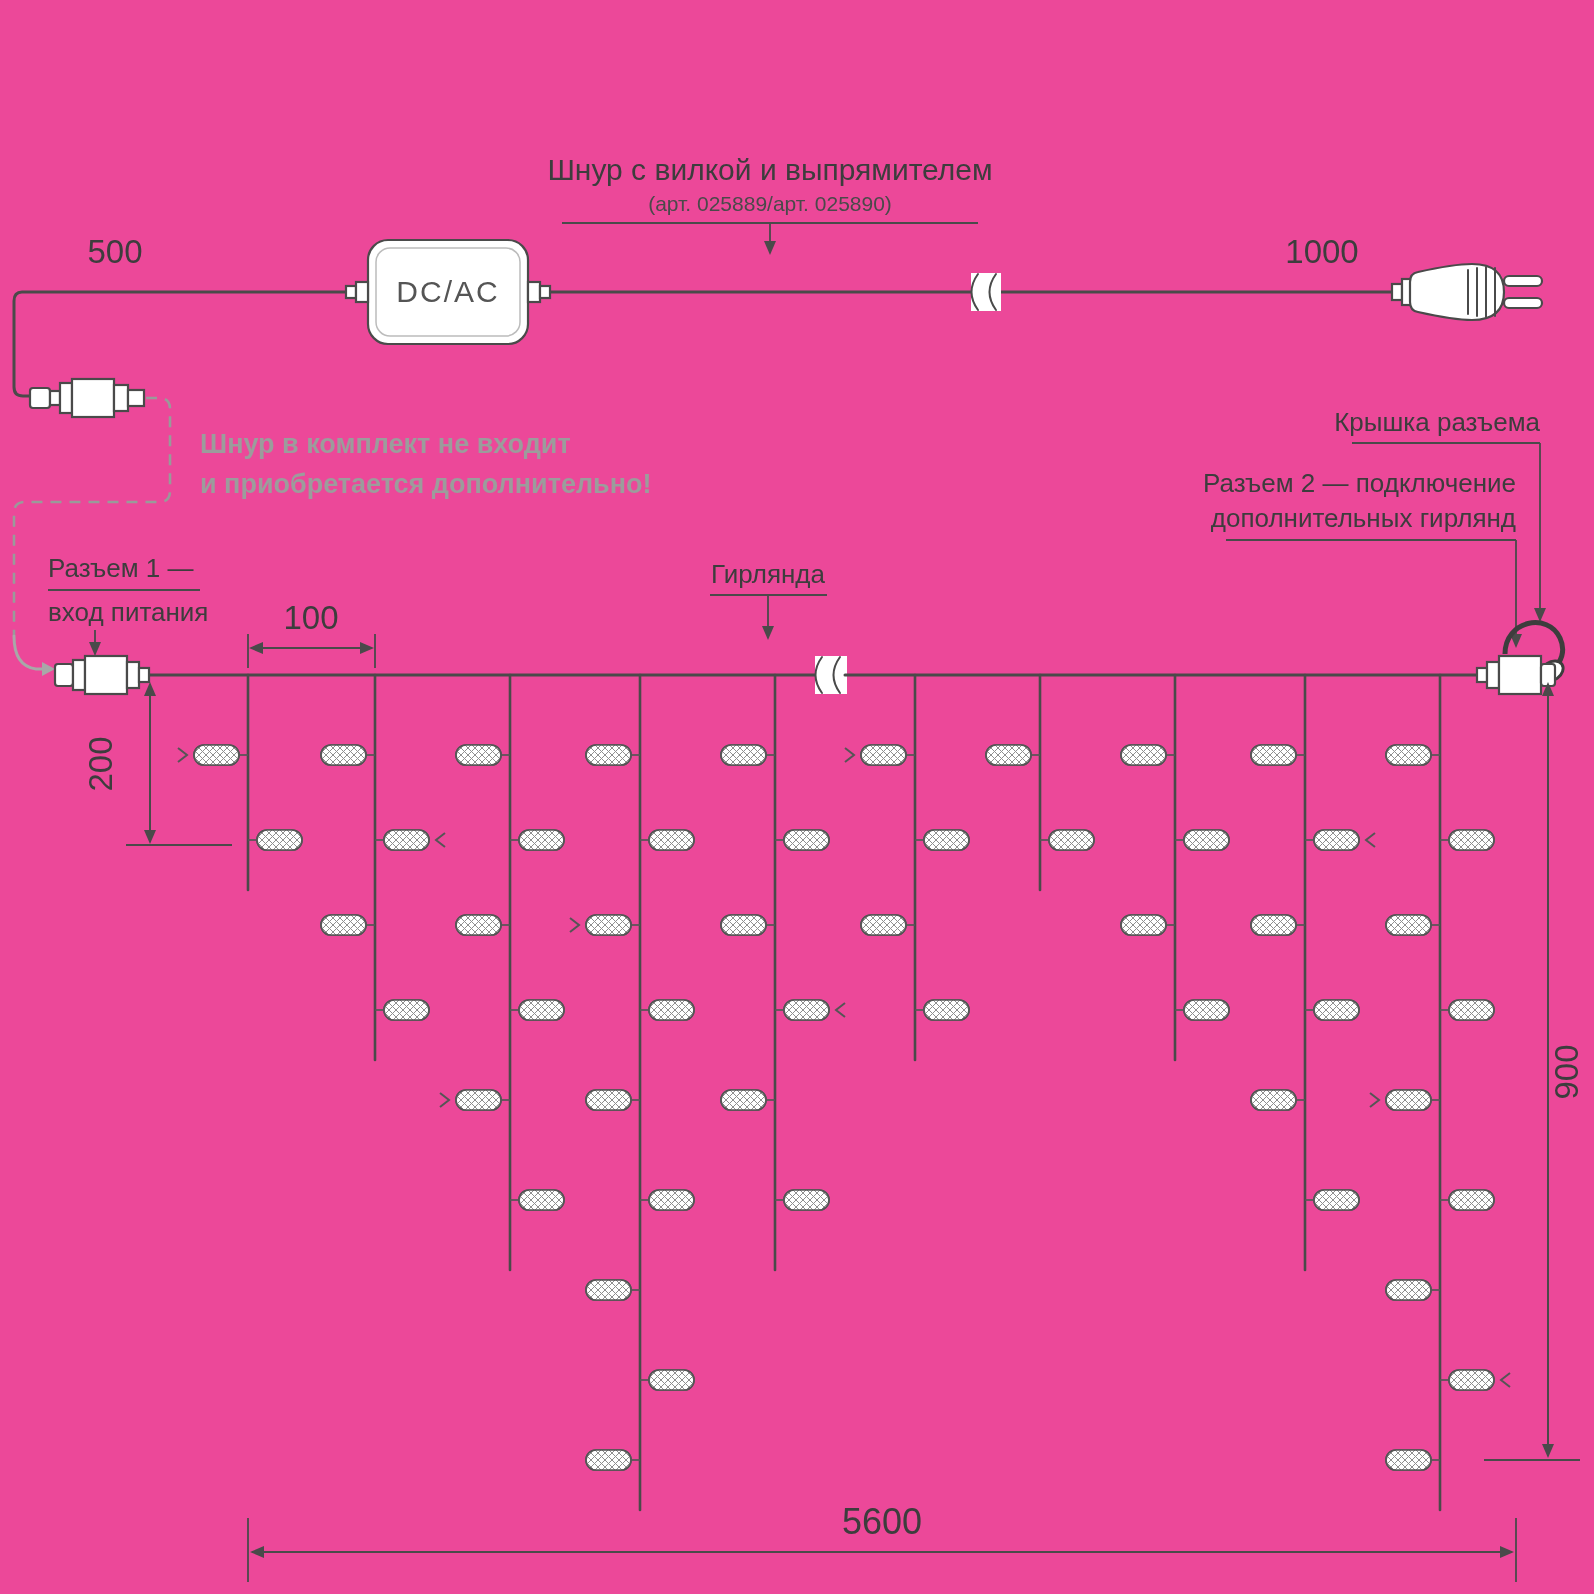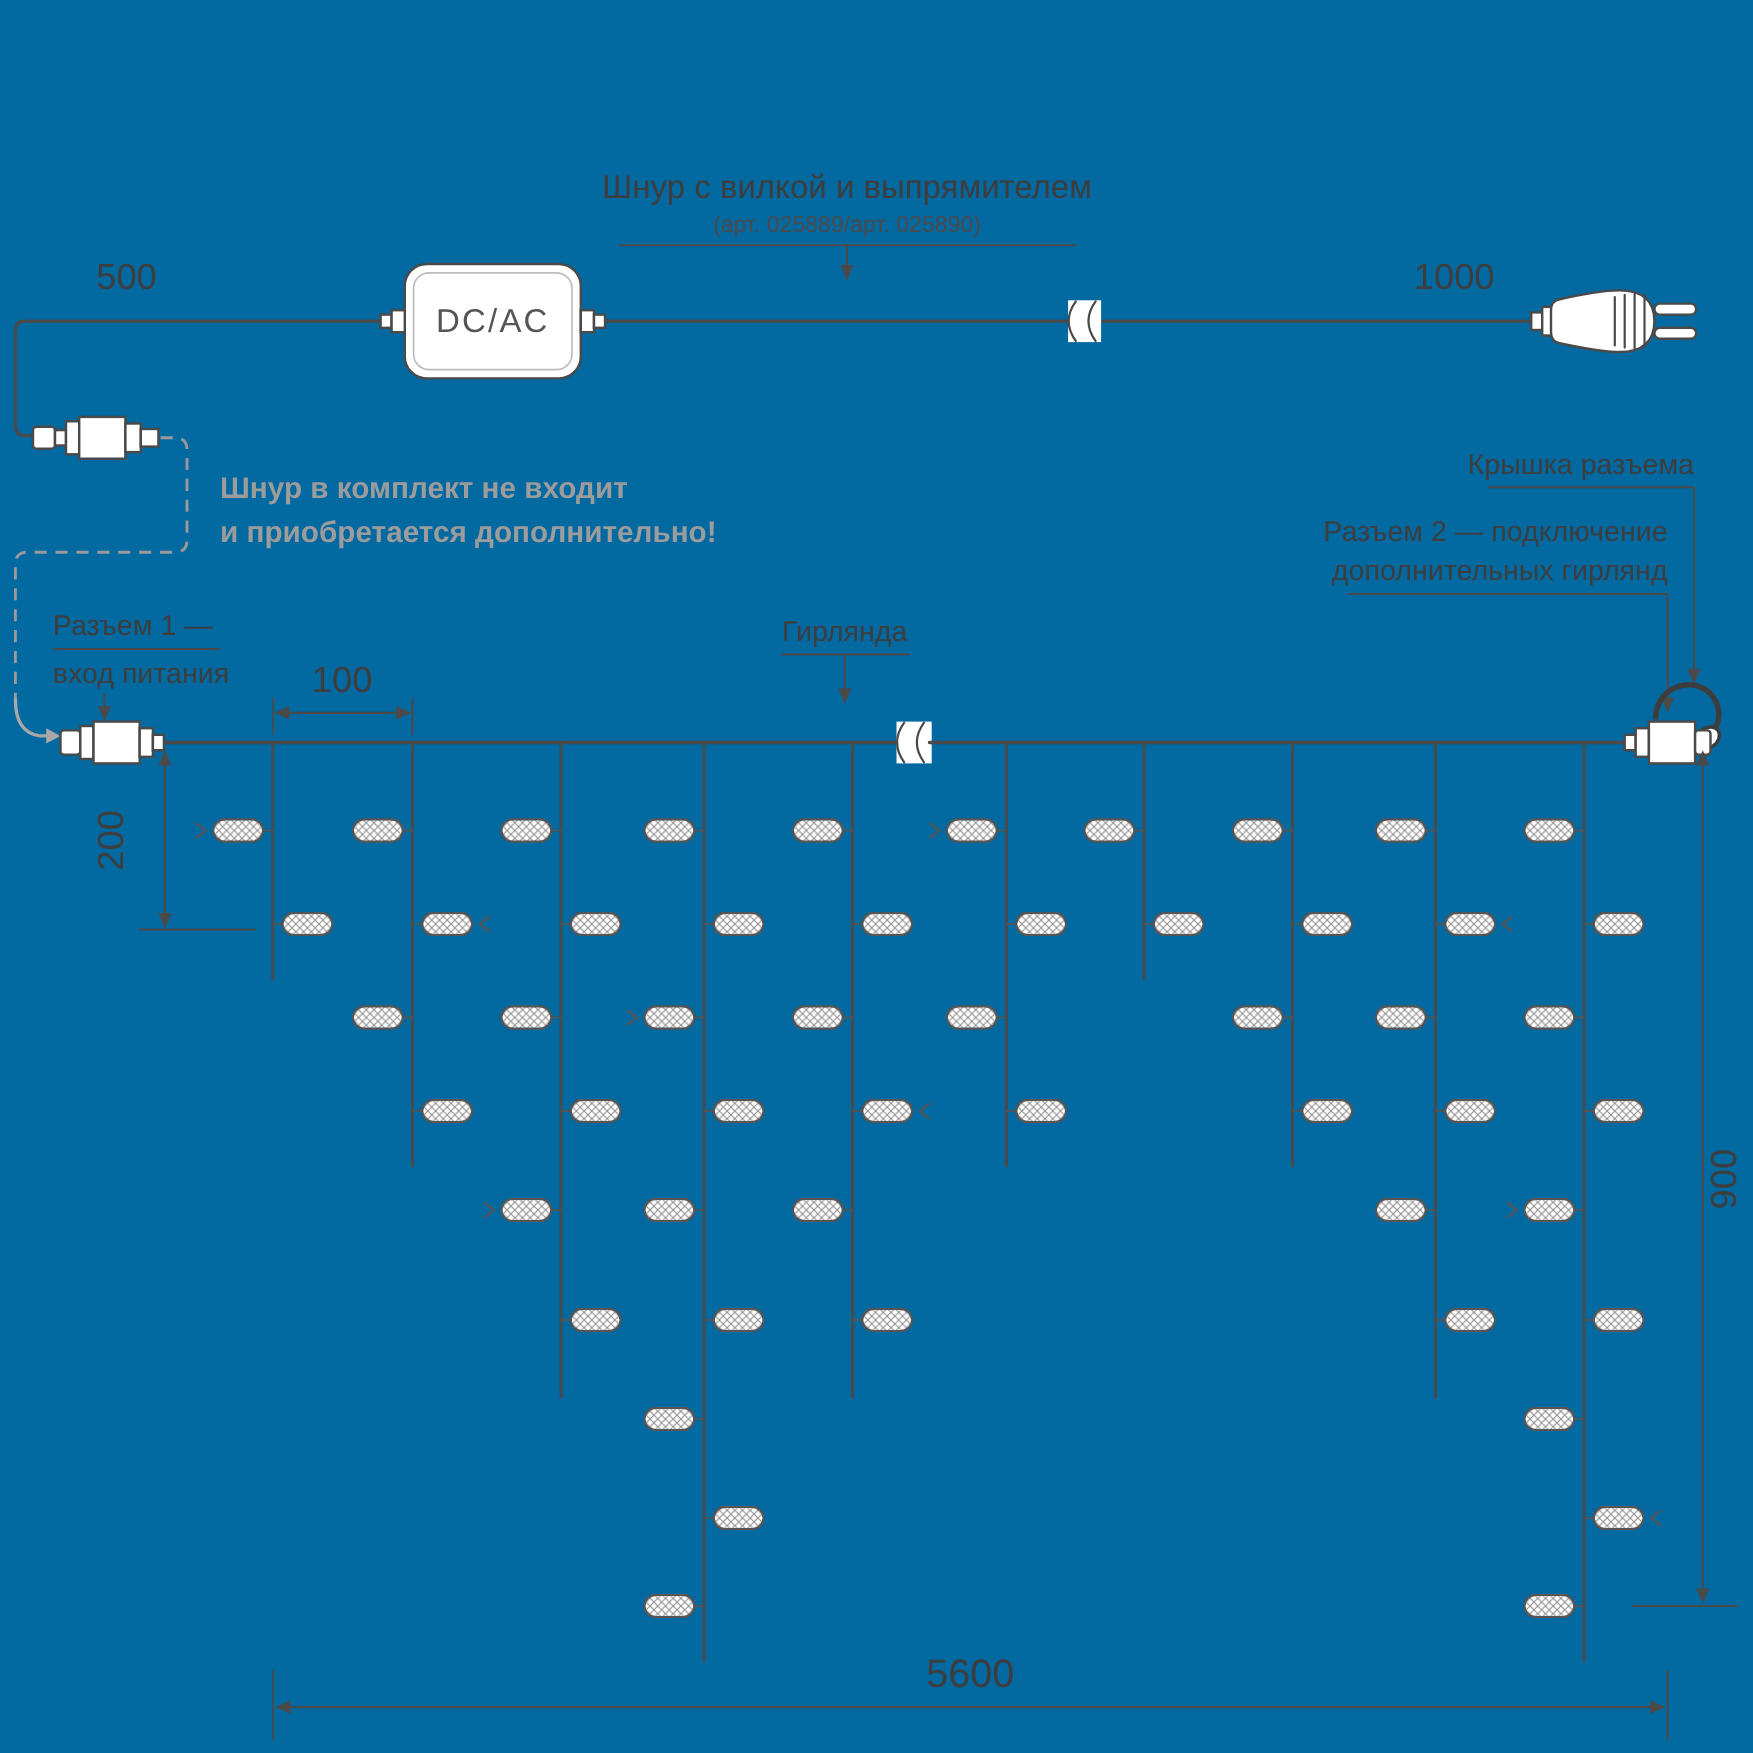--- a/index.html
+++ b/index.html
@@ -1,16 +1,16 @@
 <!DOCTYPE html>
 <html><head>
 <meta charset="utf-8">
 <style>
   html,body{margin:0;padding:0;background:#ffffff;}
-  .stage{position:relative;width:1594px;height:1594px;background:#0369a1;overflow:hidden;}
+  .stage{position:relative;width:1594px;height:1594px;background:#ec4899;overflow:hidden;}
   svg{display:block;}
   text{font-family:"Liberation Sans",sans-serif;fill:#3d3d3d;}
   .t-title{font-size:30px;}
   .t-sub{font-size:21px;fill:#4a4a4a;}
   .t-dim{font-size:33px;}
   .t-dim-lg{font-size:36px;}
   .t-label{font-size:26px;}
   .t-note{font-size:27px;font-weight:bold;fill:#9c9c9c;}
   .t-box{font-size:30px;fill:#555;letter-spacing:2px;}
   .wire{stroke:#4a4a4a;stroke-width:3;fill:none;stroke-linecap:round;}

